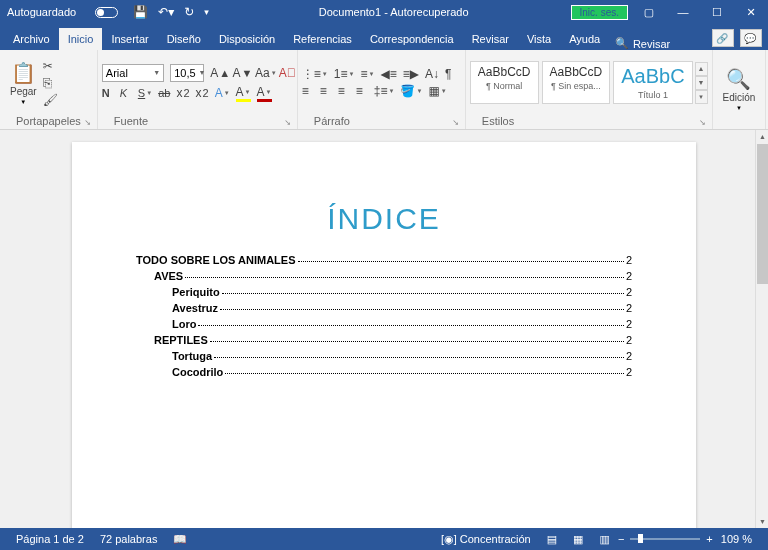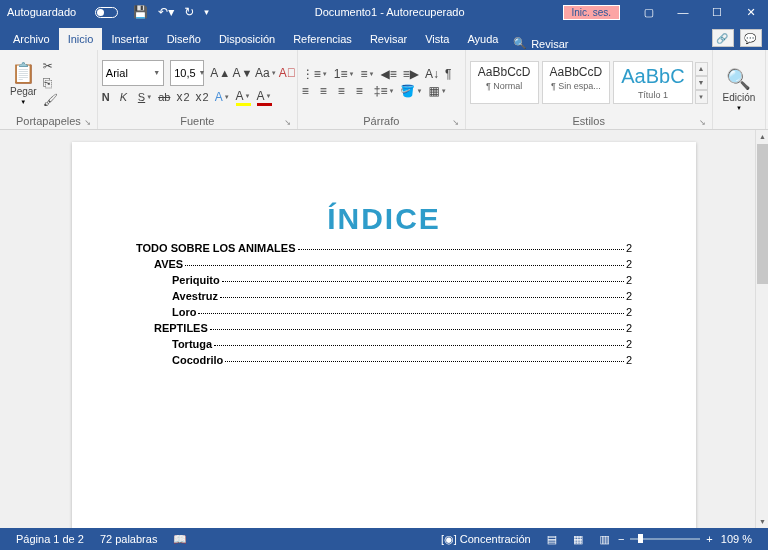--- a/index.html
+++ b/index.html
@@ -6,51 +6,51 @@
 body{width:768px;height:550px;overflow:hidden;background:#fff;display:flex;flex-direction:column}
 .titlebar{background:#2b579a;height:24px;display:flex;align-items:center;color:#fff}
 .titlebar .autosave{display:flex;align-items:center;gap:19px;padding:0 7px}
 .toggle{width:23px;height:11px;border:1px solid #fff;border-radius:6px;position:relative;display:inline-block}
 .toggle::after{content:"";width:7px;height:7px;border-radius:50%;background:#fff;position:absolute;top:1px;left:1px}
 .qat{display:flex;align-items:center;gap:10px;padding:0 8px}
 .qat span{color:#fff;font-size:12px}
 .doc-title{flex:1;text-align:center;color:#fff;font-size:11px}
 .winbtns{display:flex;align-items:center}
 .winbtns .btn{width:34px;height:24px;display:flex;align-items:center;justify-content:center;color:#fff;font-size:11px}
-.signin{border:1px solid #fff;background:#fca5a5;color:#2b579a;padding:1px 8px;margin-right:12px;font-size:10px}
+.signin{border:1px solid #fff;background:#22c55e;color:#2b579a;padding:1px 8px;margin-right:4px;font-size:10px}
 .menubar{background:#2b579a;height:26px;display:flex;align-items:flex-end;padding:0 4px}
 .menubar .tab{padding:5px 9px;color:#fff;font-size:11px;cursor:pointer}
 .menubar .tab.active{background:#f3f3f3;color:#2b579a}
 .menubar .spacer{flex:1}
 .menubar .right{display:flex;align-items:center;gap:4px;padding-bottom:3px}
 .menubar .search{color:#fff;display:flex;align-items:center;gap:4px;font-size:11px;padding:0 6px}
 .menubar .rbtn{width:22px;height:18px;background:#f3f3f3;border:1px solid #c7c7c7;display:flex;align-items:center;justify-content:center;color:#2b579a;font-size:10px;margin-right:2px}
 .ribbon{background:#f3f3f3;border-bottom:1px solid #d4d4d4;display:flex;height:80px}
 .group{border-right:1px solid #e1e1e1;display:flex;flex-direction:column;padding:2px 4px 0}
 .group .body{flex:1;display:flex;align-items:center}
-.group .label{text-align:center;font-size:10px;color:#666;padding:2px 12px;position:relative}
+.group .label{text-align:left;font-size:10px;color:#666;padding:2px 12px;position:relative}
 .group .label .lau{position:absolute;right:2px;bottom:2px;font-size:8px;color:#888}
 .bigbtn{display:flex;flex-direction:column;align-items:center;justify-content:center;gap:2px;padding:2px 6px;min-width:36px}
 .bigbtn .ic{font-size:20px}
 .bigbtn .tx{font-size:10px;color:#444;line-height:1}
 .stack{display:flex;flex-direction:column;gap:3px;justify-content:center;height:100%}
 .row{display:flex;align-items:center;gap:6px}
-.sel{border:1px solid #ababab;background:#fff;height:26px;font-size:10px;padding:0 3px;display:flex;align-items:center;justify-content:space-between;gap:3px}
+.sel{border:1px solid #ababab;background:#fff;height:18px;font-size:10px;padding:0 3px;display:flex;align-items:center;justify-content:space-between;gap:3px}
 .sel .ar{font-size:7px;color:#666}
 .ibtn{color:#444;font-size:12px;min-width:12px;text-align:center;cursor:pointer;display:flex;align-items:center;gap:1px}
 .ibtn .dd{font-size:6px;color:#666}
 .style-box{border:1px solid #d4d4d4;background:#fff;padding:3px 7px;display:flex;flex-direction:column;align-items:center;gap:2px;min-width:54px}
 .style-box .prev{font-size:12px;color:#333}
 .style-box.t .prev{color:#2e9cca;font-size:20px}
 .style-box .nm{font-size:9px;color:#666;white-space:nowrap}
 .style-nav{display:flex;flex-direction:column;margin-left:2px}
 .style-nav span{border:1px solid #d4d4d4;width:13px;height:14px;font-size:7px;display:flex;align-items:center;justify-content:center;color:#666}
 .docarea{flex:1;background:#f0f0f0;overflow:auto;position:relative}
 .page{background:#fff;width:624px;margin:12px auto 0;min-height:420px;box-shadow:0 1px 3px rgba(0,0,0,.25);padding:30px 64px 20px}
-.toc-title{text-align:center;font-family:"Century Gothic",Arial,sans-serif;font-size:30px;color:#2e9cca;letter-spacing:2px;margin:30px 0 6px;font-weight:700}
+.toc-title{text-align:center;font-family:"Century Gothic",Arial,sans-serif;font-size:30px;color:#2e9cca;letter-spacing:2px;margin:30px 0 18px;font-weight:400}
 .toc-line{display:flex;align-items:baseline;font-family:Arial;font-size:12px;color:#000;margin:4px 0}
 .toc-line .txt{white-space:nowrap}
 .toc-line .txt.b{font-weight:700}
 .toc-line .dots{flex:1;border-bottom:1.5px dotted #000;margin:0 2px;position:relative;top:-2px}
 .toc-line .pg{white-space:nowrap}
 .l1{margin-left:0}.l2{margin-left:18px}.l3{margin-left:36px}
 .statusbar{height:22px;background:#2b579a;color:#fff;display:flex;align-items:center;padding:0 8px;font-size:10px}
 .statusbar .sec{padding:0 8px}
 .statusbar .spacer{flex:1}
 .statusbar .slider{width:70px;height:2px;background:#7d9bc1;position:relative;margin:0 6px}
@@ -85,20 +85,21 @@
   </div>
 </div>
 
 <div class="menubar">
   <div class="tab">Archivo</div>
   <div class="tab active">Inicio</div>
   <div class="tab">Insertar</div>
   <div class="tab">Diseño</div>
   <div class="tab">Disposición</div>
   <div class="tab">Referencias</div>
+  <div class="tab">Correspondencia</div>
   <div class="tab">Revisar</div>
   <div class="tab">Vista</div>
   <div class="tab">Ayuda</div>
   <div class="search">
       <span>🔍</span>
       <span>Revisar</span>
     </div>
   <div class="spacer"></div>
   <div class="right">
     <span class="rbtn">🔗</span>

